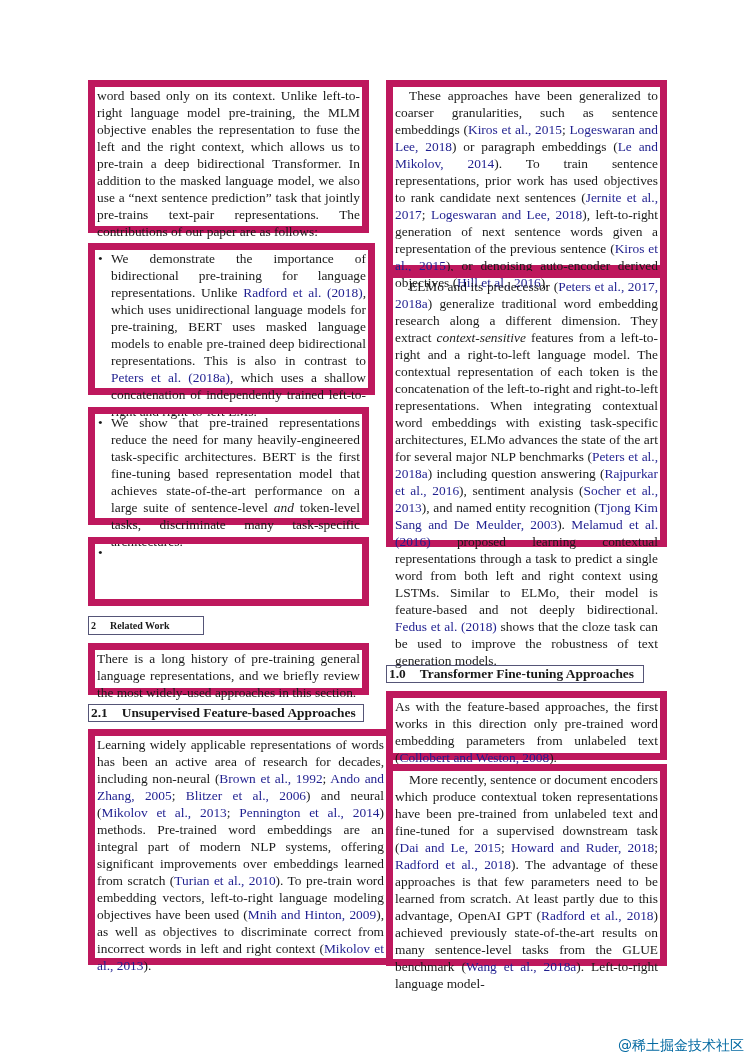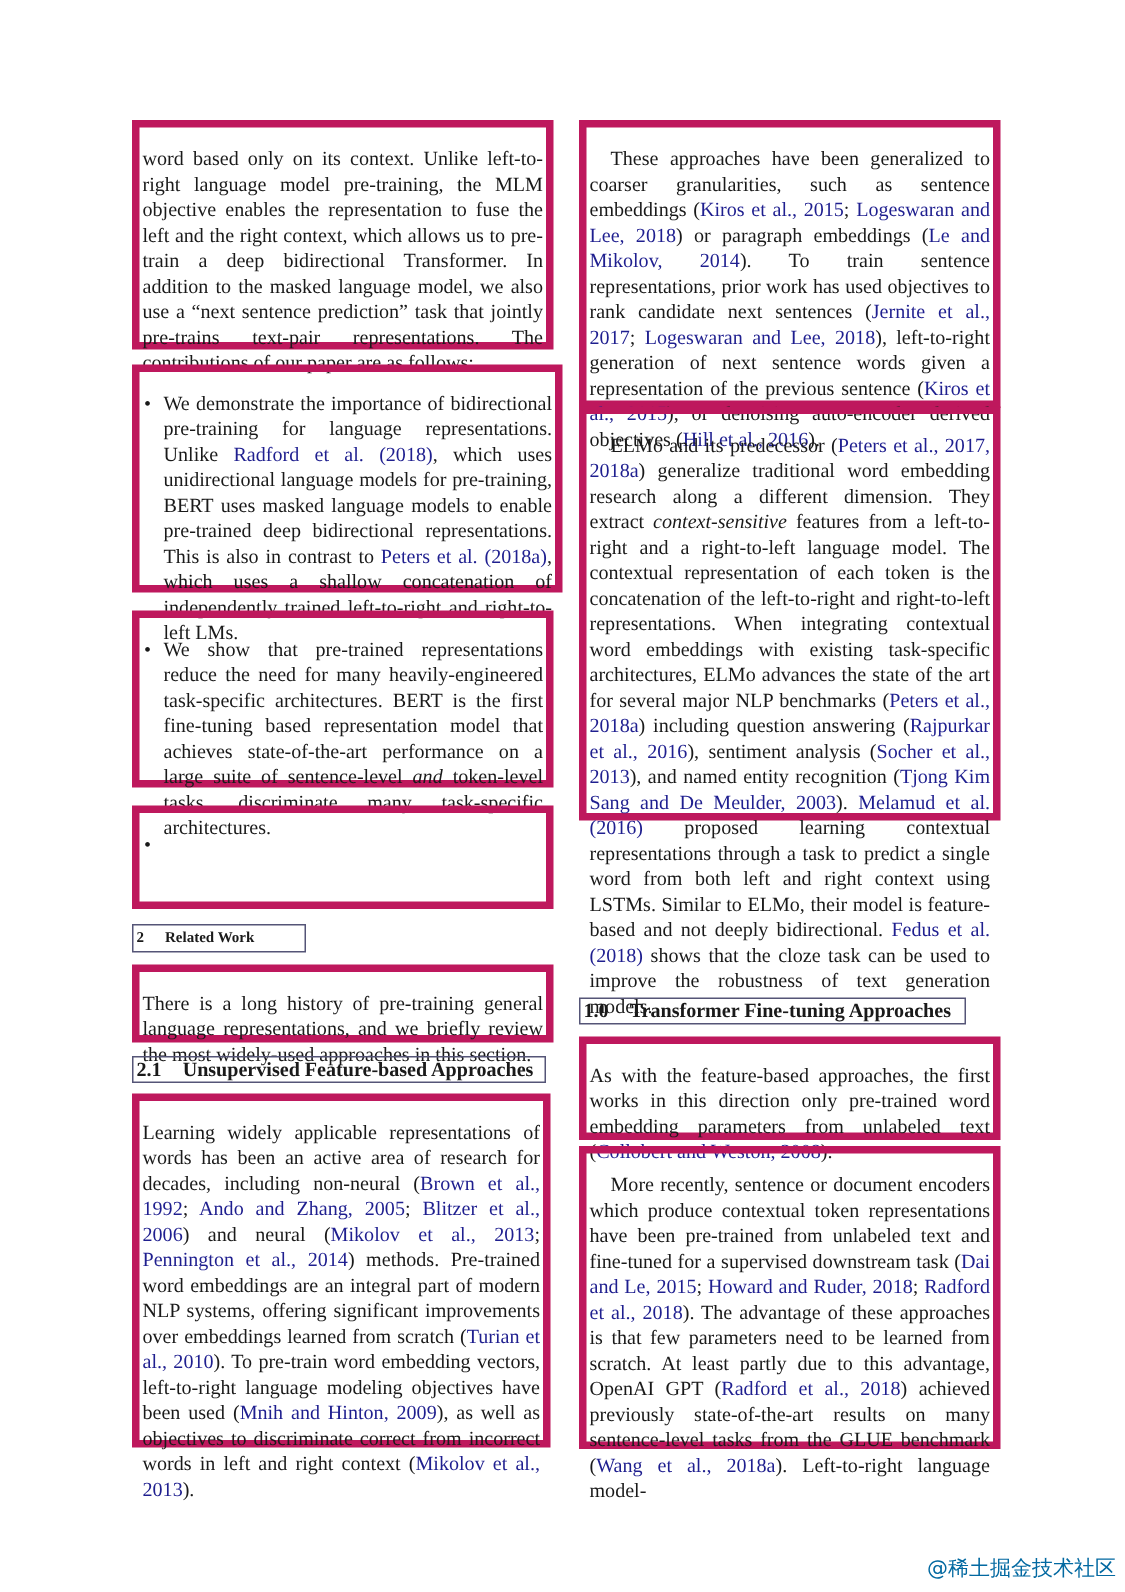--- a/index.html
+++ b/index.html
@@ -3,26 +3,26 @@
 <meta charset="utf-8">
 <style>
   html, body { margin: 0; padding: 0; background: #ffffff; }
   body {
     width: 750px; height: 1061px; position: relative; overflow: hidden;
     font-family: "Liberation Serif", "DejaVu Serif", serif;
     color: #1a1a1a;
   }
   .box {
     position: absolute;
-    border: 5px solid #be185d;
+    border: 7px solid #be185d;
     box-sizing: border-box;
     font-size: 13.4px;
     line-height: 17px;
     text-align: justify;
-    padding: 12px 2px 0 2px;
+    padding: 0 2px 0 2px;
   }
   .para { margin: 0; }
   .indent { text-indent: 14px; }
   .cite { color: #1f1f8f; }
   .mono { font-family: "Liberation Mono", "DejaVu Sans Mono", monospace; font-size: 12.6px; color: #333; }
   .ital { font-style: italic; }
   .bullet-item { position: relative; padding-left: 14px; }
   .bullet-item .bullet {
     position: absolute; left: 1px; top: 0;
   }
@@ -76,21 +76,21 @@
 </div>
 
 <div class="box" style="left:88px; top:643px; width:281px; height:52px;">
   <p class="para"><span>There is a long history of pre-training general language representations, and we briefly review the most widely-used approaches in this section.</span></p>
 </div>
 
 <div class="heading sub" style="left:88px; top:704px; width:276px; height:18px;">
   <span class="num">2.1</span><span>Unsupervised Feature-based Approaches</span>
 </div>
 
-<div class="box" style="left:88px; top:729px; width:279px; height:236px;">
+<div class="box" style="left:88px; top:729px; width:305px; height:236px;">
   <p class="para"><span>Learning widely applicable representations of words has been an active area of research for decades, including non-neural (</span><span class="cite">Brown et al., 1992</span><span>; </span><span class="cite">Ando and Zhang, 2005</span><span>; </span><span class="cite">Blitzer et al., 2006</span><span>) and neural (</span><span class="cite">Mikolov et al., 2013</span><span>; </span><span class="cite">Pennington et al., 2014</span><span>) methods.  Pre-trained word embeddings are an integral part of modern NLP systems, offering significant improvements over embeddings learned from scratch (</span><span class="cite">Turian et al., 2010</span><span>). To pre-train word embedding vectors, left-to-right language modeling objectives have been used (</span><span class="cite">Mnih and Hinton, 2009</span><span>), as well as objectives to discriminate correct from incorrect words in left and right context (</span><span class="cite">Mikolov et al., 2013</span><span>).</span></p>
 </div>
 
 <div class="box" style="left:386px; top:80px; width:281px; height:192px;">
   <p class="para indent"><span>These approaches have been generalized to coarser granularities, such as sentence embeddings (</span><span class="cite">Kiros et al., 2015</span><span>; </span><span class="cite">Logeswaran and Lee, 2018</span><span>) or paragraph embeddings (</span><span class="cite">Le and Mikolov, 2014</span><span>).  To train sentence representations, prior work has used objectives to rank candidate next sentences (</span><span class="cite">Jernite et al., 2017</span><span>; </span><span class="cite">Logeswaran and Lee, 2018</span><span>), left-to-right generation of next sentence words given a representation of the previous sentence (</span><span class="cite">Kiros et al., 2015</span><span>), or denoising auto-encoder derived objectives (</span><span class="cite">Hill et al., 2016</span><span>).</span></p>
 </div>
 
 <div class="box" style="left:386px; top:271px; width:281px; height:276px;">
   <p class="para indent"><span>ELMo and its predecessor (</span><span class="cite">Peters et al., 2017, 2018a</span><span>) generalize traditional word embedding research along a different dimension.  They extract </span><span class="ital">context-sensitive</span><span> features from a left-to-right and a right-to-left language model.  The contextual representation of each token is the concatenation of the left-to-right and right-to-left representations. When integrating contextual word embeddings with existing task-specific architectures, ELMo advances the state of the art for several major NLP benchmarks (</span><span class="cite">Peters et al., 2018a</span><span>) including question answering (</span><span class="cite">Rajpurkar et al., 2016</span><span>), sentiment analysis (</span><span class="cite">Socher et al., 2013</span><span>), and named entity recognition (</span><span class="cite">Tjong Kim Sang and De Meulder, 2003</span><span>).  </span><span class="cite">Melamud et al. (2016)</span><span> proposed learning contextual representations through a task to predict a single word from both left and right context using LSTMs.  Similar to ELMo, their model is feature-based and not deeply bidirectional.  </span><span class="cite">Fedus et al. (2018)</span><span> shows that the cloze task can be used to improve the robustness of text generation models.</span></p>
 </div>

